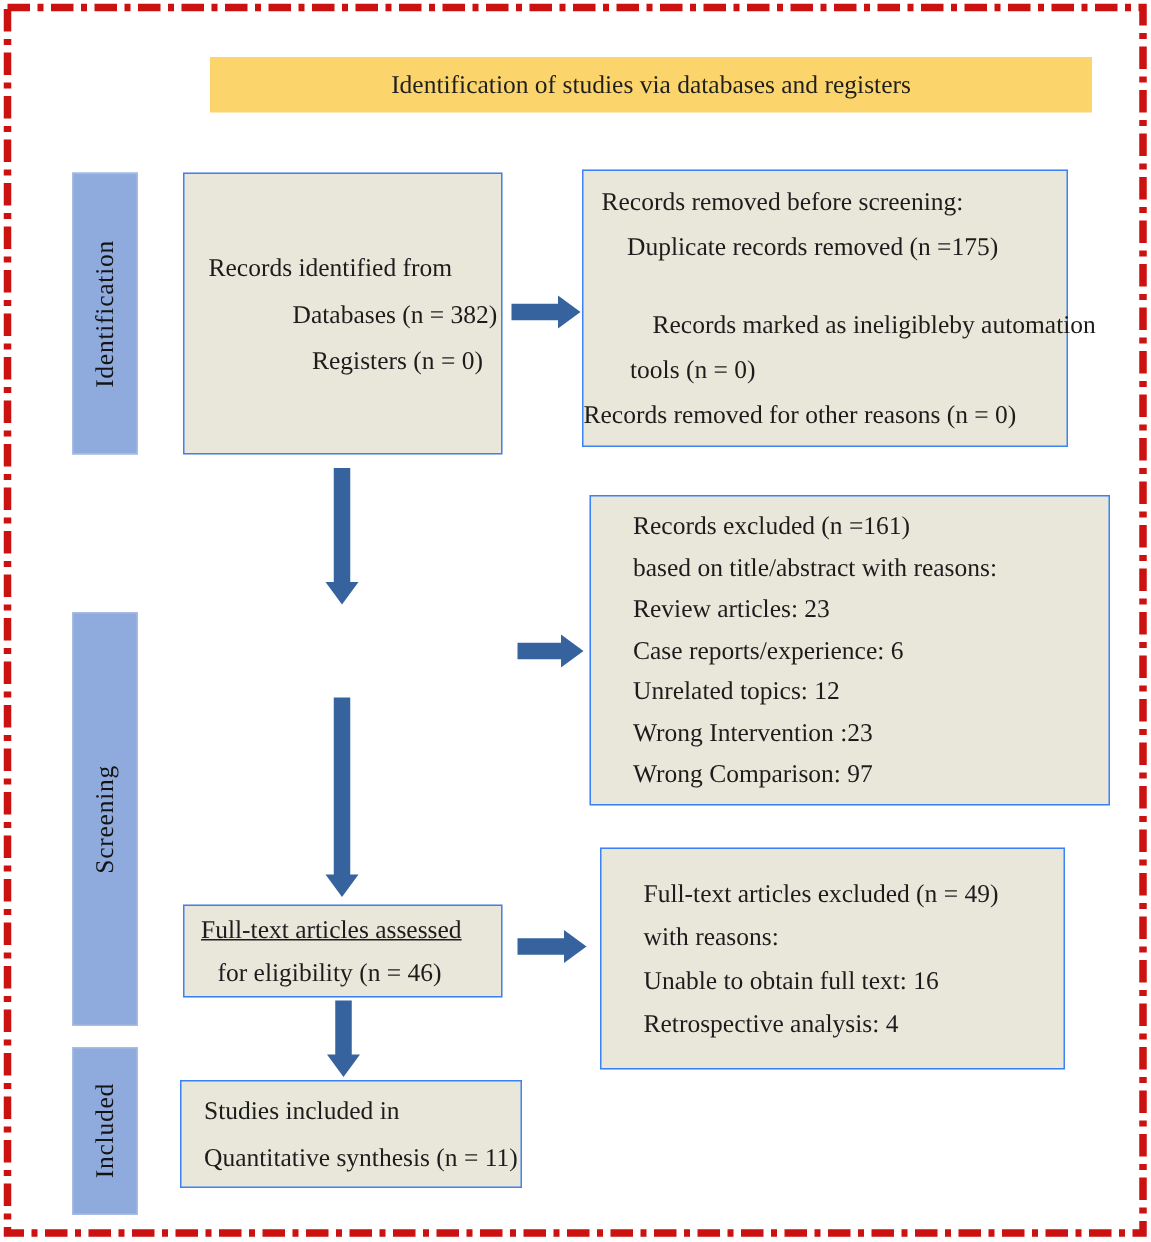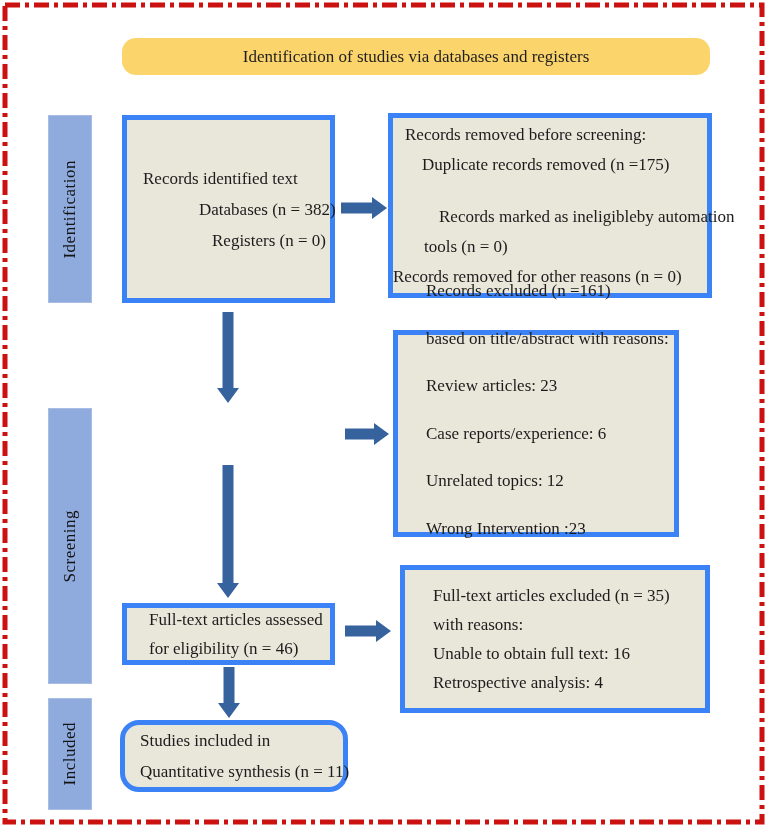--- a/index.html
+++ b/index.html
@@ -2,50 +2,50 @@
 <html><head>
 <meta charset="utf-8">
 <style>
   html,body{margin:0;padding:0;background:#ffffff;}
   .canvas{
     position:relative;width:767px;height:828px;background:#ffffff;overflow:hidden;
     font-family:"Liberation Serif","DejaVu Serif",serif;color:#1c1c1c;
   }
   .border-svg,.arrow-svg{position:absolute;left:0;top:0;width:767px;height:828px;pointer-events:none;}
   .banner{
-    position:absolute;left:122px;top:38px;width:588px;height:37px;
+    position:absolute;left:140px;top:38px;width:588px;height:37px;
     background:#fbd46b;display:flex;align-items:center;justify-content:center;
-    font-size:17px;color:#1f1f1f;border-radius:14px;
+    font-size:17px;color:#1f1f1f;
   }
   .stage{
     position:absolute;left:48px;width:44px;background:#8faadc;border:1px solid #a9bce4;
     box-sizing:border-box;display:flex;align-items:center;justify-content:center;
   }
   .stage span{
     writing-mode:vertical-rl;transform:rotate(180deg);
     font-size:17px;letter-spacing:.5px;color:#141414;
   }
   .stage-identification{top:115px;height:188px;}
   .stage-screening{top:408px;height:276px;}
   .stage-included{top:698px;height:112px;}
   .box{
-    position:absolute;background:#e9e6da;border:5px solid #3b82f6;box-sizing:border-box;
+    position:absolute;background:#e9e6da;border:1px solid #3b82f6;box-sizing:border-box;
     display:flex;flex-direction:column;justify-content:center;
     font-size:17px;
   }
   .box .line{white-space:nowrap;}
   .box-identified{left:122px;top:115px;width:213px;height:188px;line-height:31px;}
   .box-screened{left:122px;top:409px;width:213px;height:47px;align-items:center;line-height:20px;}
   .box-fulltext{left:122px;top:603px;width:213px;height:62px;line-height:29px;}
-  .box-included{left:120px;top:720px;width:228px;height:72px;line-height:31px;border-radius:19px;}
+  .box-included{left:120px;top:720px;width:228px;height:72px;line-height:31px;}
   .box-removed{left:388px;top:113px;width:324px;height:185px;line-height:30px;}
-  .box-excluded{left:393px;top:330px;width:286px;height:207px;line-height:27.5px;gap:20px;}
+  .box-excluded{left:393px;top:330px;width:347px;height:207px;line-height:27.5px;}
   .box-ft-excluded{left:400px;top:565px;width:310px;height:148px;line-height:29px;}
   .pl7{padding-left:22px;}  .pl12{padding-left:12px;} .pl15{padding-left:15px;}
-  .pl16{padding-left:16px;}.pl25{padding-left:22px;} .pl28{padding-left:28px;}
+  .pl16{padding-left:16px;}.pl25{padding-left:11px;text-decoration:underline;} .pl28{padding-left:28px;}
   .pl29{padding-left:29px;}.pl31{padding-left:31px;} .pl34{padding-left:46px;margin-top:22px;}
   .pl35{}.pl48{padding-left:72px;} .pl58{padding-left:85px;}
 </style>
 </head>
 <body>
 
 <div class="canvas">
 
   <svg class="border-svg" viewBox="0 0 767 828">
     <rect x="5" y="5" width="757" height="817" fill="none" stroke="#cc1111" stroke-width="5" stroke-dasharray="15 5 4 5"></rect>
@@ -59,21 +59,21 @@
     <span>Identification</span>
   </div>
   <div class="stage stage-screening">
     <span>Screening</span>
   </div>
   <div class="stage stage-included">
     <span>Included</span>
   </div>
 
   <div class="box box-identified">
-    <div class="line pl16">Records identified text</div>
+    <div class="line pl16">Records identified from</div>
     <div class="line pl48">Databases (n = 382)</div>
     <div class="line pl58">Registers (n = 0)</div>
   </div>
 
 
   <div class="box box-fulltext">
     <div class="line pl25">Full-text articles assessed</div>
     <div class="line pl7">for eligibility (n = 46)</div>
   </div>
 
@@ -94,21 +94,21 @@
     <div class="line pl28">Records excluded (n =161)</div>
     <div class="line pl28">based on title/abstract with reasons:</div>
     <div class="line pl28">Review articles: 23</div>
     <div class="line pl28">Case reports/experience: 6</div>
     <div class="line pl28">Unrelated topics: 12</div>
     <div class="line pl28">Wrong Intervention :23</div>
     <div class="line pl28">Wrong Comparison: 97</div>
   </div>
 
   <div class="box box-ft-excluded">
-    <div class="line pl28">Full-text articles excluded (n = 35)</div>
+    <div class="line pl28">Full-text articles excluded (n = 49)</div>
     <div class="line pl28">with reasons:</div>
     <div class="line pl28">Unable to obtain full text: 16</div>
     <div class="line pl28">Retrospective analysis: 4</div>
   </div>
 
   <svg class="arrow-svg" viewBox="0 0 767 828">
     <g fill="#36639e">
       <polygon points="341,202.5 372,202.5 372,197 387,208 372,219 372,213.5 341,213.5"></polygon>
       <polygon points="222.5,312 233.5,312 233.5,388 239,388 228,403 217,388 222.5,388"></polygon>
       <polygon points="345,428.5 374,428.5 374,423 389,434 374,445 374,439.5 345,439.5"></polygon>

